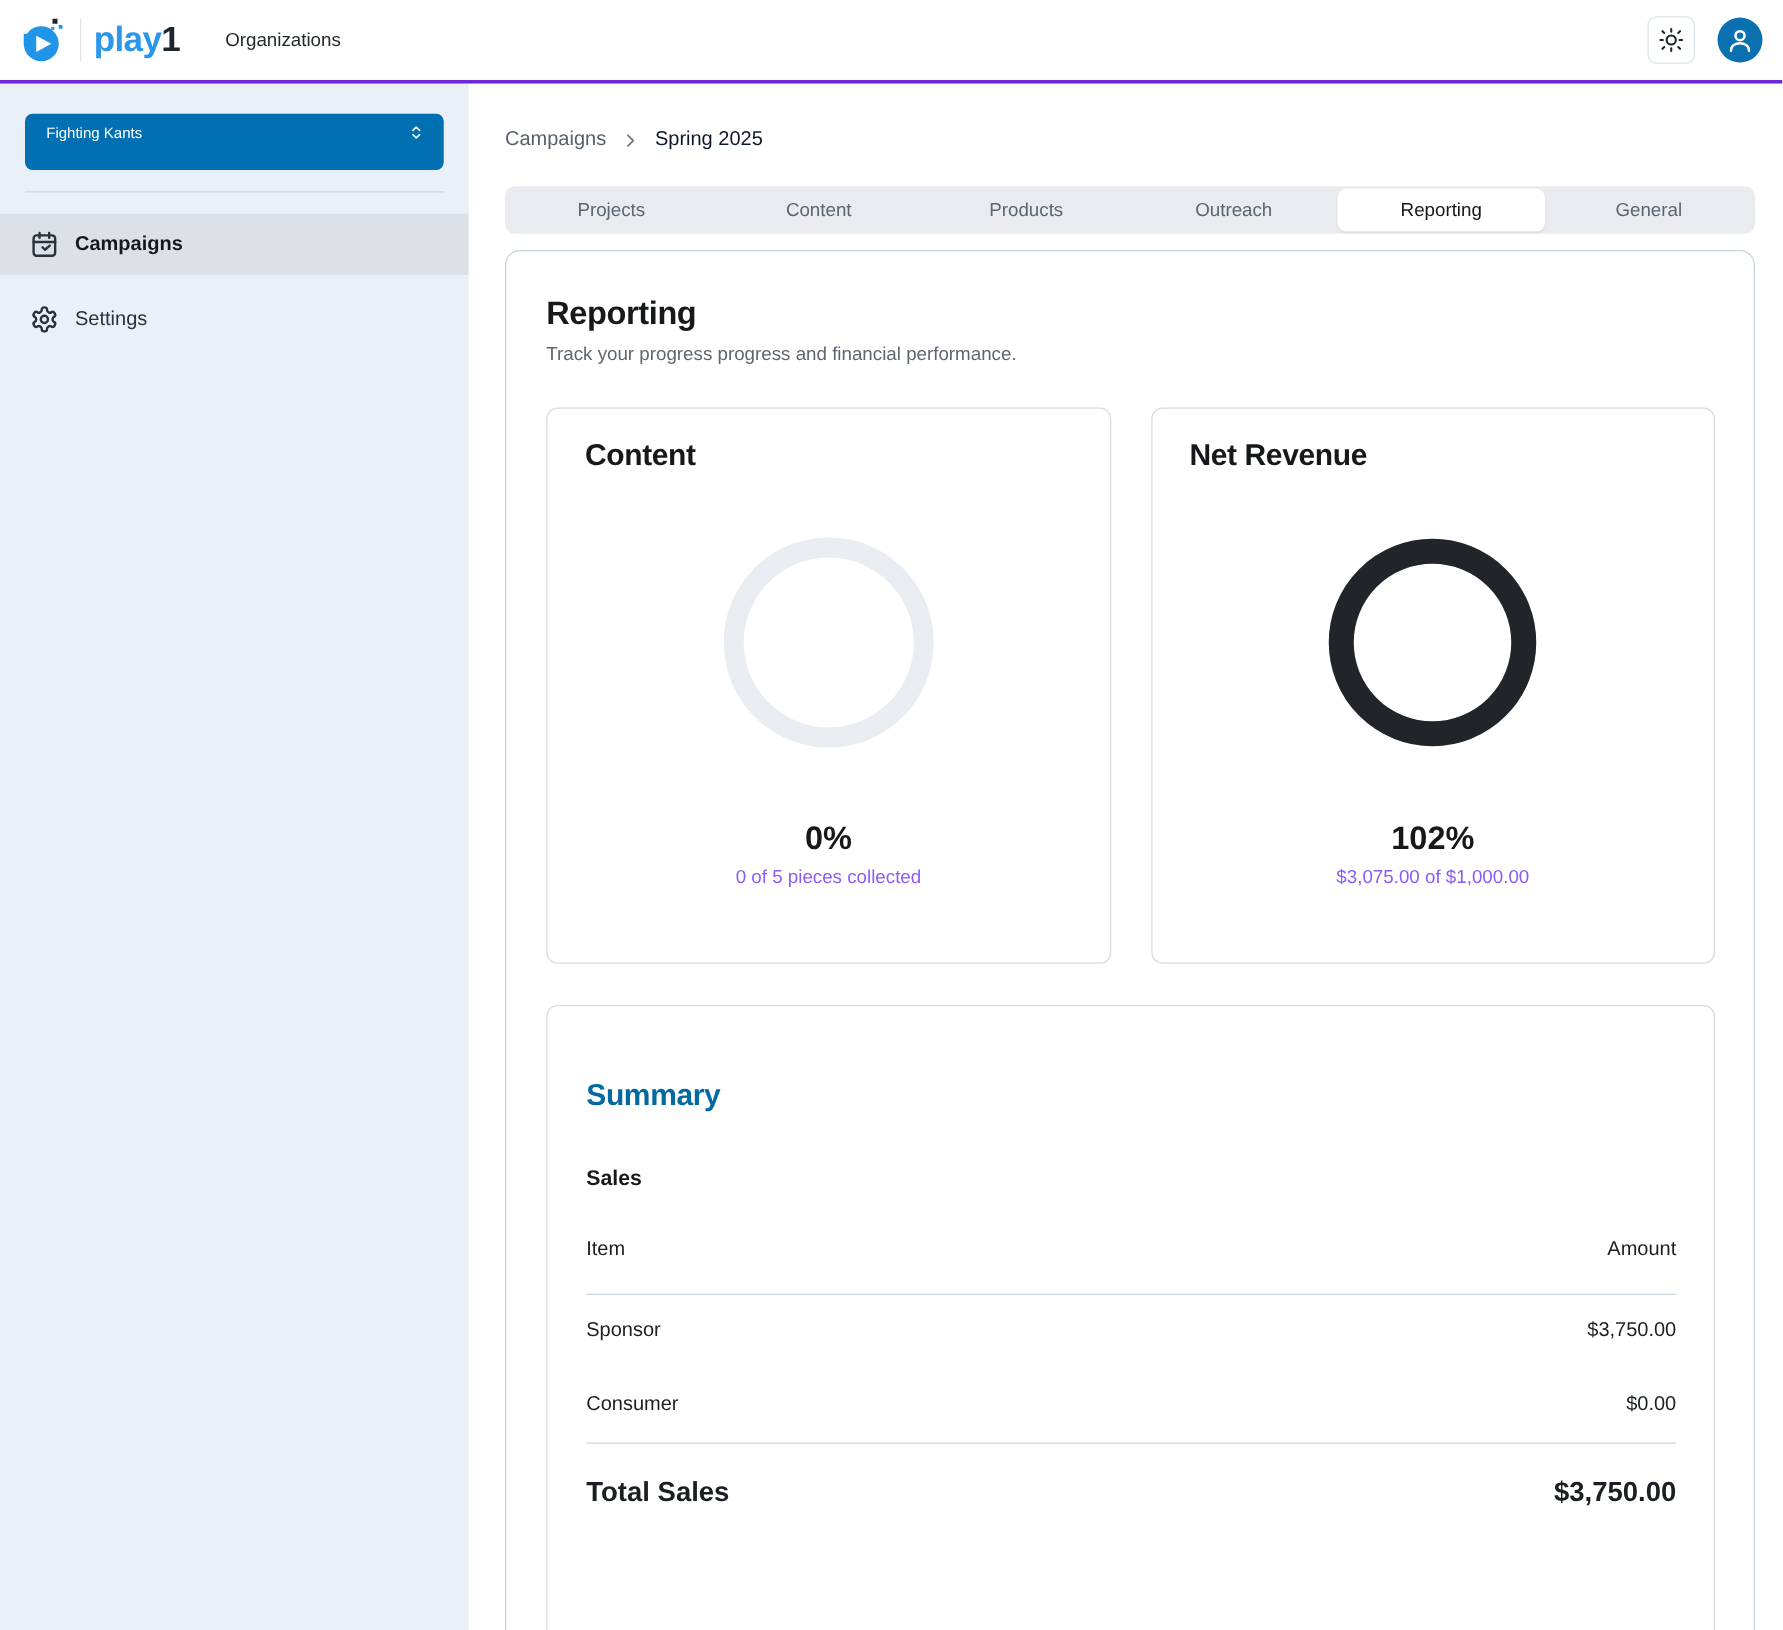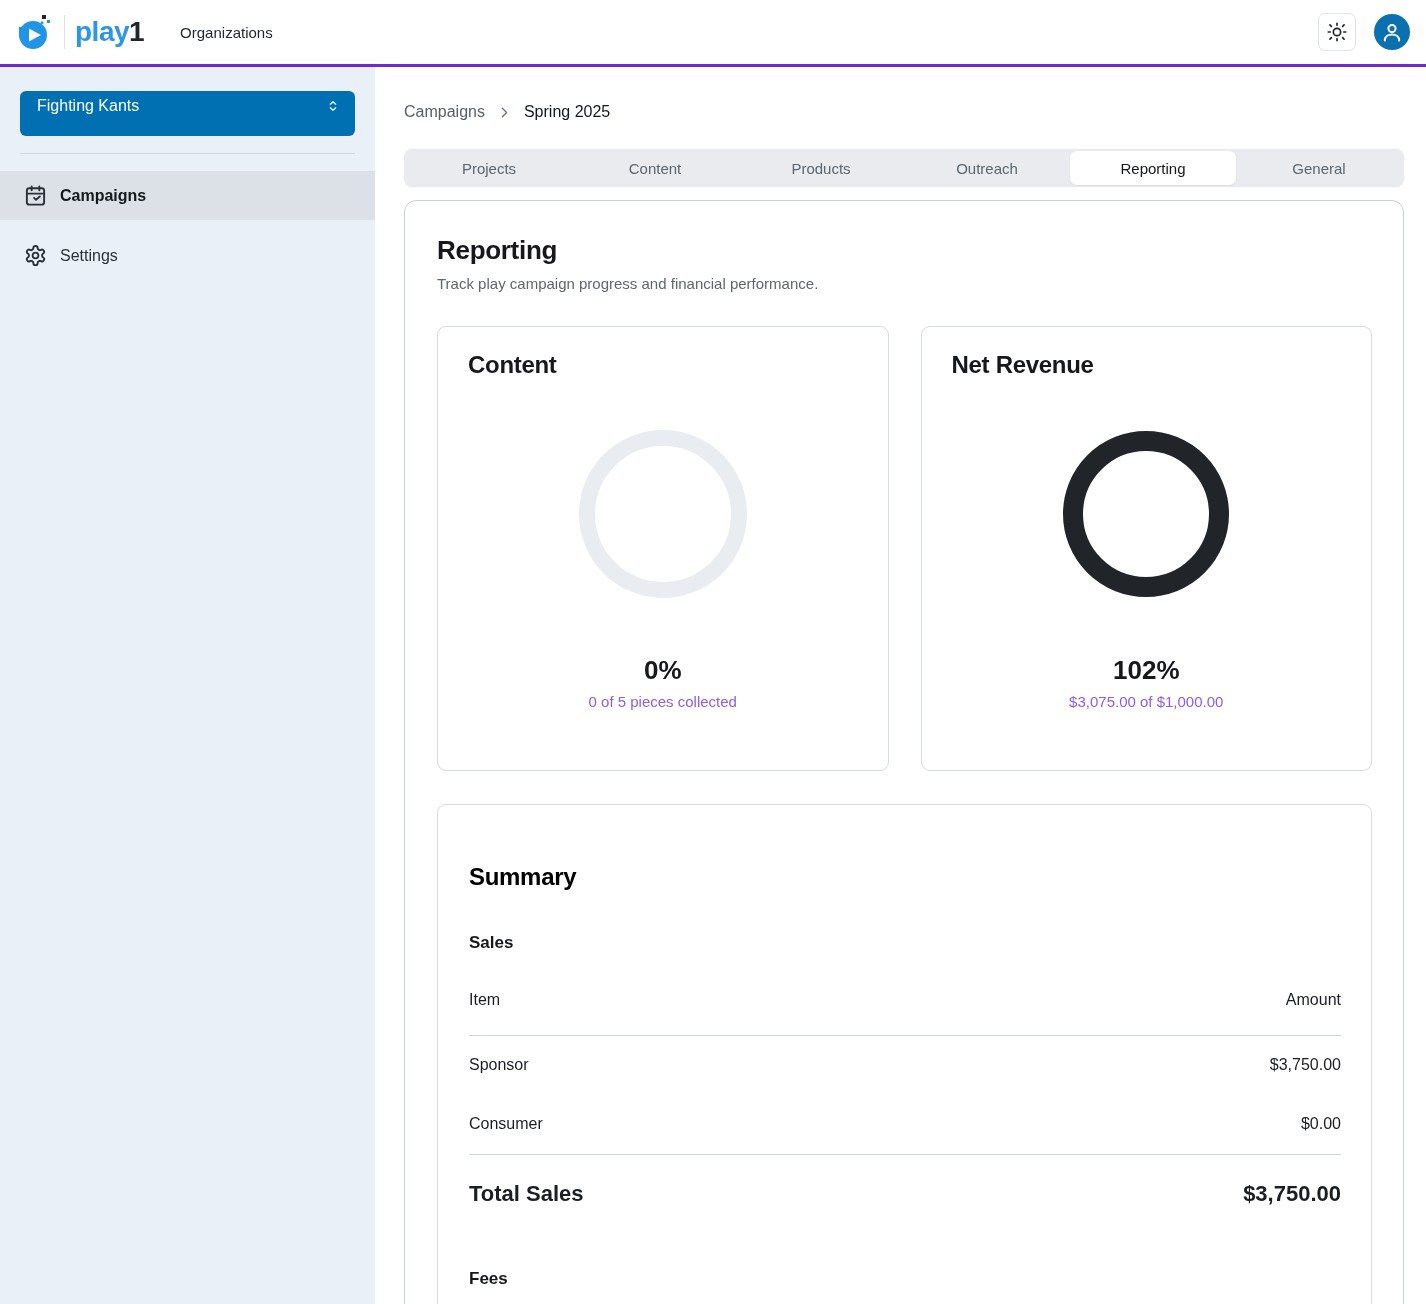--- a/index.html
+++ b/index.html
@@ -33,21 +33,21 @@
 
   
   .layout { display: flex; height: 1237px; }
   .sidebar { width: 375px; background: #e9f0f7; flex-shrink: 0; padding-top: 24px; }
   .main { flex: 1; background: #ffffff; padding: 36px 22px 0 29px; }
 
   
   .org-switcher {
     margin: 0 20px; width: 335px; height: 45px; background: #0070b3; color: #ffffff;
     border: none; border-radius: 6px; display: flex; align-items: center;
-    padding: 0 14px 16px 17px; font-size: 16px; cursor: pointer;
+    padding: 0 14px 16px 17px; font-size: 12px; cursor: pointer;
     font-family: inherit;
   }
   .org-switcher .chev { margin-left: auto; opacity: 0.9; }
   .sidebar-divider { height: 1px; background: #ccd7df; margin: 17px 20px 0 20px; }
   .nav { margin-top: 17px; display: flex; flex-direction: column; }
   .nav-item {
     height: 49px; display: flex; align-items: center; gap: 13px;
     padding: 0 24px; font-size: 16px; color: #2b3138; cursor: pointer;
     margin-bottom: 11px;
   }
@@ -90,21 +90,21 @@
   .ring-track, .ring-fill { fill: none; }
   .ring-fill { transform: rotate(-90deg); transform-origin: 50% 50%; stroke-linecap: butt; }
   .stat-percent { margin-top: 56px; text-align: center; font-size: 26px; font-weight: 700; color: #16181b; }
   .stat-caption { margin-top: 7px; text-align: center; font-size: 15px; color: #8b5cf6; }
 
   
   .summary-card {
     margin-top: 33px; border: 1px solid #d5dde3; border-radius: 9px;
     padding: 58px 30px 40px 31px; min-height: 540px;
   }
-  .summary-title { font-size: 24px; font-weight: 700; color: #000000; letter-spacing: -0.3px; }
+  .summary-title { font-size: 24px; font-weight: 700; color: #0369a1; letter-spacing: -0.3px; }
   .section-heading { margin-top: 42px; font-size: 17px; font-weight: 700; color: #16181b; }
   .tbl { margin-top: 38px; }
   .tbl-row { display: flex; justify-content: space-between; align-items: center; font-size: 16px; color: #1b1f24; }
   .tbl-head { padding-bottom: 26px; }
   .tbl-divider { height: 1px; background: #ccd6de; }
   .tbl-data { padding: 20px 0 21px 0; }
   .tbl-total { padding-top: 26px; font-weight: 700; font-size: 22px; }
   .fees-heading { margin-top: 62px; font-size: 17px; font-weight: 700; color: #16181b; }
 
   .icon { display: inline-flex; }
@@ -199,21 +199,21 @@
       <div class="tab">Projects</div>
       <div class="tab">Content</div>
       <div class="tab">Products</div>
       <div class="tab">Outreach</div>
       <div class="tab active">Reporting</div>
       <div class="tab">General</div>
     </div>
 
     <div class="panel">
       <div class="page-title">Reporting</div>
-      <div class="page-subtitle">Track play campaign progress and financial performance.</div>
+      <div class="page-subtitle">Track your progress progress and financial performance.</div>
 
       <div class="stats-row">
 
         <div class="stat-card">
           <div class="stat-title">Content</div>
           <div class="ring-wrap">
             <svg width="170" height="170" viewBox="0 0 170 170">
               <circle class="ring-track" cx="85" cy="85" r="76" stroke-width="16" style="stroke: rgb(233, 237, 241);"></circle>
               <circle class="ring-fill" cx="85" cy="85" r="76" stroke-width="16" style="stroke: rgb(33, 37, 41); stroke-dasharray: 0, 478.522;"></circle>
             </svg>
@@ -253,17 +253,16 @@
             <span>Consumer</span>
             <span>$0.00</span>
           </div>
           <div class="tbl-divider"></div>
           <div class="tbl-row tbl-total">
             <span>Total Sales</span>
             <span>$3,750.00</span>
           </div>
         </div>
 
-        <div class="fees-heading">Fees</div>
       </div>
     </div>
   </div>
 </div>
 
 </body></html>

